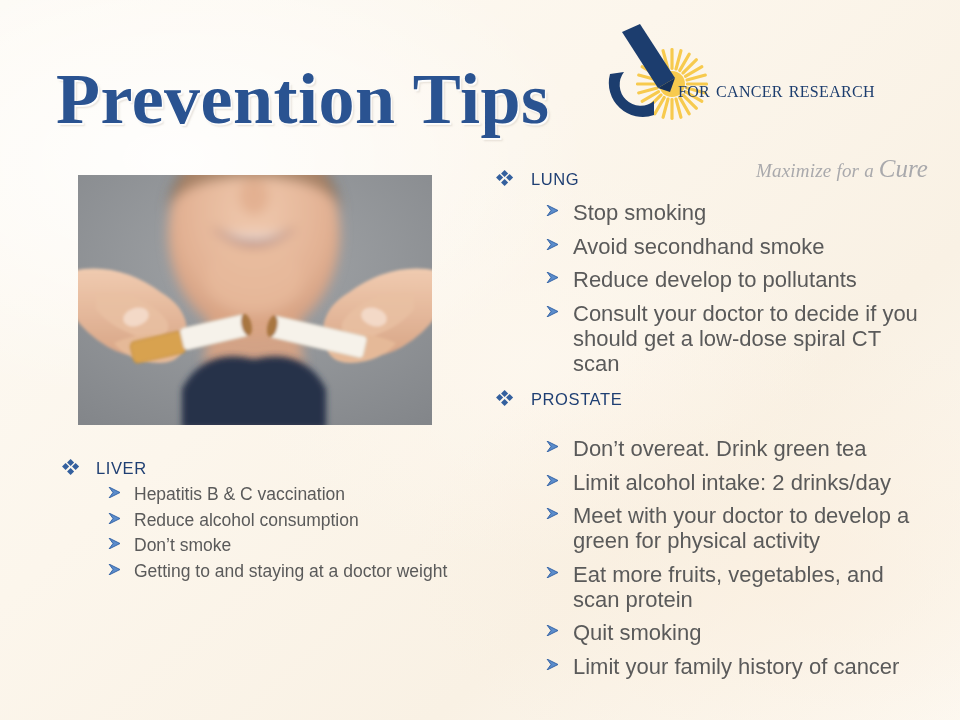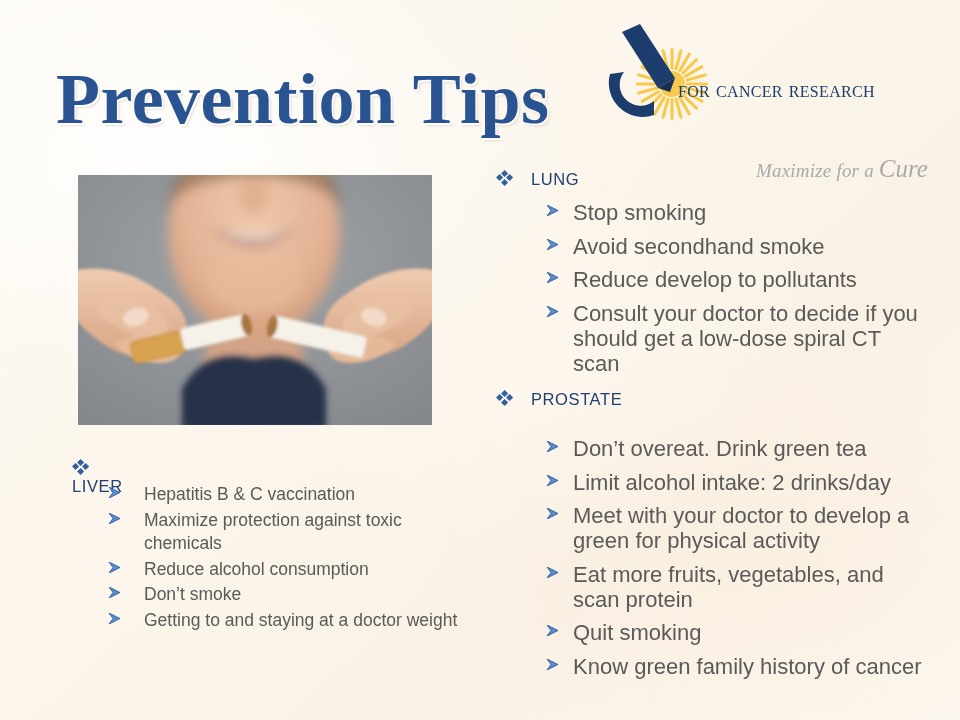--- a/index.html
+++ b/index.html
@@ -128,28 +128,27 @@
   }
   .arrow-icon {
     flex:0 0 auto;
     display:inline-block;
     position:relative;
   }
   .arrow-icon svg { display:block; }
   .tip-text { display:block; }
 
   
-  #liver-head { left:72px; top:459px;flex-direction:column; }
+  #liver-head { left:62px; top:459px; }
   #liver-head .diamond-icon { margin-right:16px; }
   #liver-list { left:108px; top:483px; width:372px; }
   #liver-list li {
     font-size:17.5px;
     line-height:23.5px;
     margin-bottom:2px;
-    gap:10px;
   }
   #liver-list .arrow-icon { width:26px; padding-top:4px; }
   #liver-list .tip-text { width:340px; }
 
   
   #lung-head { left:496px; top:170px; }
   #lung-head .diamond-icon { margin-right:17px; }
   #lung-list { left:546px; top:200px; width:380px; }
 
   #prostate-head { left:496px; top:390px;justify-content:center; }
@@ -320,28 +319,20 @@
           </svg>
         </span>
       <span class="tip-text">Hepatitis B &amp; C vaccination</span>
     </li>
     <li>
       <span class="arrow-icon">
           <svg width="15" height="11" viewBox="0 0 15 11">
             <path d="M1,0 L12,5.5 L1,11 L5,5.5 Z" fill="#5b8ccb" stroke="#2f5fa3" stroke-width="0.9" stroke-linejoin="round"></path>
           </svg>
         </span>
-      <span class="tip-text">Maximize protection against toxic chemicals</span>
-    </li>
-    <li>
-      <span class="arrow-icon">
-          <svg width="15" height="11" viewBox="0 0 15 11">
-            <path d="M1,0 L12,5.5 L1,11 L5,5.5 Z" fill="#5b8ccb" stroke="#2f5fa3" stroke-width="0.9" stroke-linejoin="round"></path>
-          </svg>
-        </span>
       <span class="tip-text">Reduce alcohol consumption</span>
     </li>
     <li>
       <span class="arrow-icon">
           <svg width="15" height="11" viewBox="0 0 15 11">
             <path d="M1,0 L12,5.5 L1,11 L5,5.5 Z" fill="#5b8ccb" stroke="#2f5fa3" stroke-width="0.9" stroke-linejoin="round"></path>
           </svg>
         </span>
       <span class="tip-text">Don’t smoke</span>
     </li>
@@ -448,17 +439,17 @@
           </svg>
         </span>
       <span class="tip-text">Quit smoking</span>
     </li>
     <li>
       <span class="arrow-icon">
           <svg width="15" height="11" viewBox="0 0 15 11">
             <path d="M1,0 L12,5.5 L1,11 L5,5.5 Z" fill="#5b8ccb" stroke="#2f5fa3" stroke-width="0.9" stroke-linejoin="round"></path>
           </svg>
         </span>
-      <span class="tip-text">Know green family history of cancer</span>
+      <span class="tip-text">Limit your family history of cancer</span>
     </li>
   </ul>
 
 </div>
 
 </body></html>

